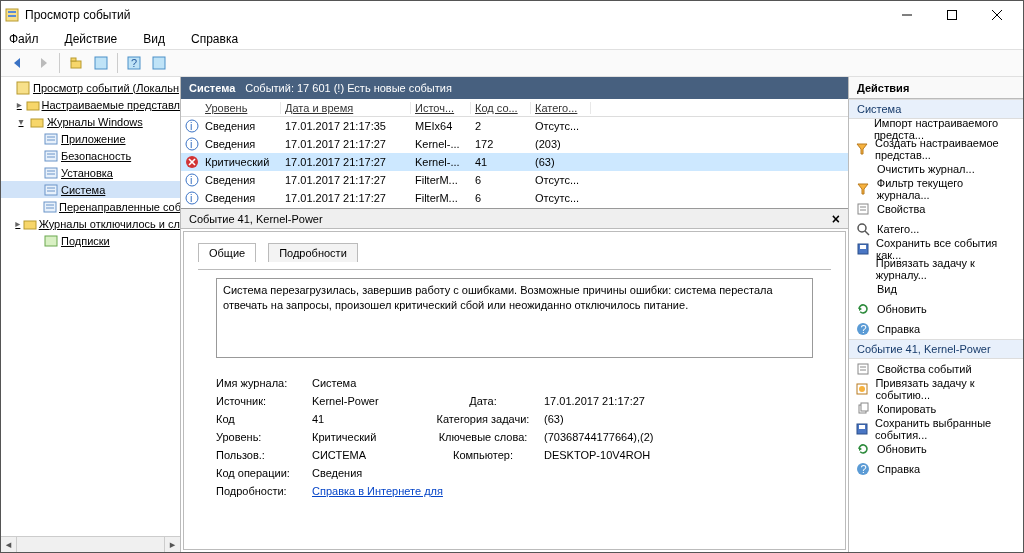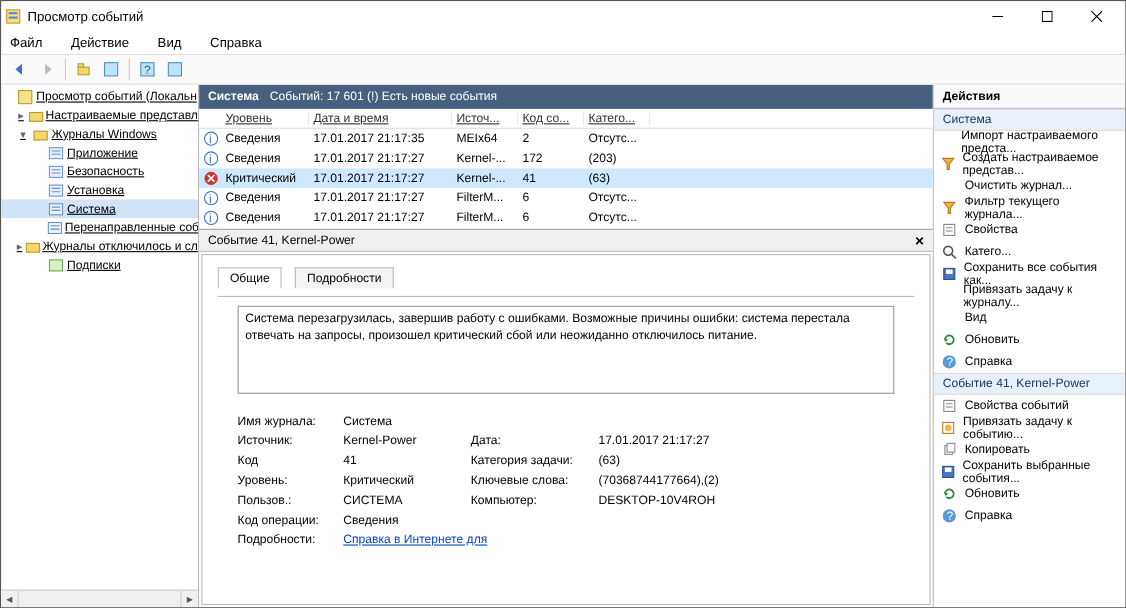--- a/index.html
+++ b/index.html
@@ -33,21 +33,21 @@
 .grid-row.sel{background:#cde8ff;}
 .row-icon{width:14px;height:14px;margin:0 2px 0 4px;display:inline-flex;align-items:center;justify-content:center;}
 .detail-header{height:20px;background:#efefef;border-bottom:1px solid #bbb;display:flex;align-items:center;padding:0 8px;justify-content:space-between;}
 .detail-body{flex:1;padding:10px 14px;overflow:auto;background:#fff;margin:2px;border:1px solid #bbb;display:flex;flex-direction:column;}
 .tabs{display:flex;gap:12px;margin-bottom:8px;}
 .tab{border:1px solid #bbb;border-bottom:none;padding:3px 10px;background:#fff;position:relative;top:1px;}
 .tab:not(.active){background:#f3f3f3;}
 .tabline{border-top:1px solid #bbb;}
 .desc-box{border:1px solid #999;padding:4px 6px;margin:8px 18px 16px 18px;height:80px;font-size:11px;line-height:1.35;}
 .kv{display:flex;margin:3px 18px;gap:6px;}
-.kv .k{width:90px;} .kv .k2{width:110px;} .kv .v{flex:1;}
+.kv .k{width:90px;} .kv .k2{width:110px;text-align:center;} .kv .v{flex:1;}
 .kv .link{color:#0645c8;text-decoration:underline;}
 .actions{width:174px;display:flex;flex-direction:column;background:#fff;}
 .actions-header{height:22px;border-bottom:1px solid #bbb;background:#f9f9f9;display:flex;align-items:center;padding:0 8px;font-weight:700;}
 .actions-section{height:20px;background:#e8f0fb;color:#163a6a;display:flex;align-items:center;padding:0 8px;border-top:1px solid #ddd;border-bottom:1px solid #ddd;}
 .actions-list{display:flex;flex-direction:column;}
 .action-item{display:flex;align-items:center;height:20px;padding:0 6px;gap:6px;}
 .action-item .aicon{width:16px;height:16px;display:flex;align-items:center;justify-content:center;}
 .scrollbar-bottom{height:16px;border-top:1px solid #ccc;background:#f0f0f0;display:flex;}
 .sb-btn{width:16px;display:flex;align-items:center;justify-content:center;color:#555;border-right:1px solid #ccc;}
 .sb-btn.r{border-left:1px solid #ccc;border-right:none;}

